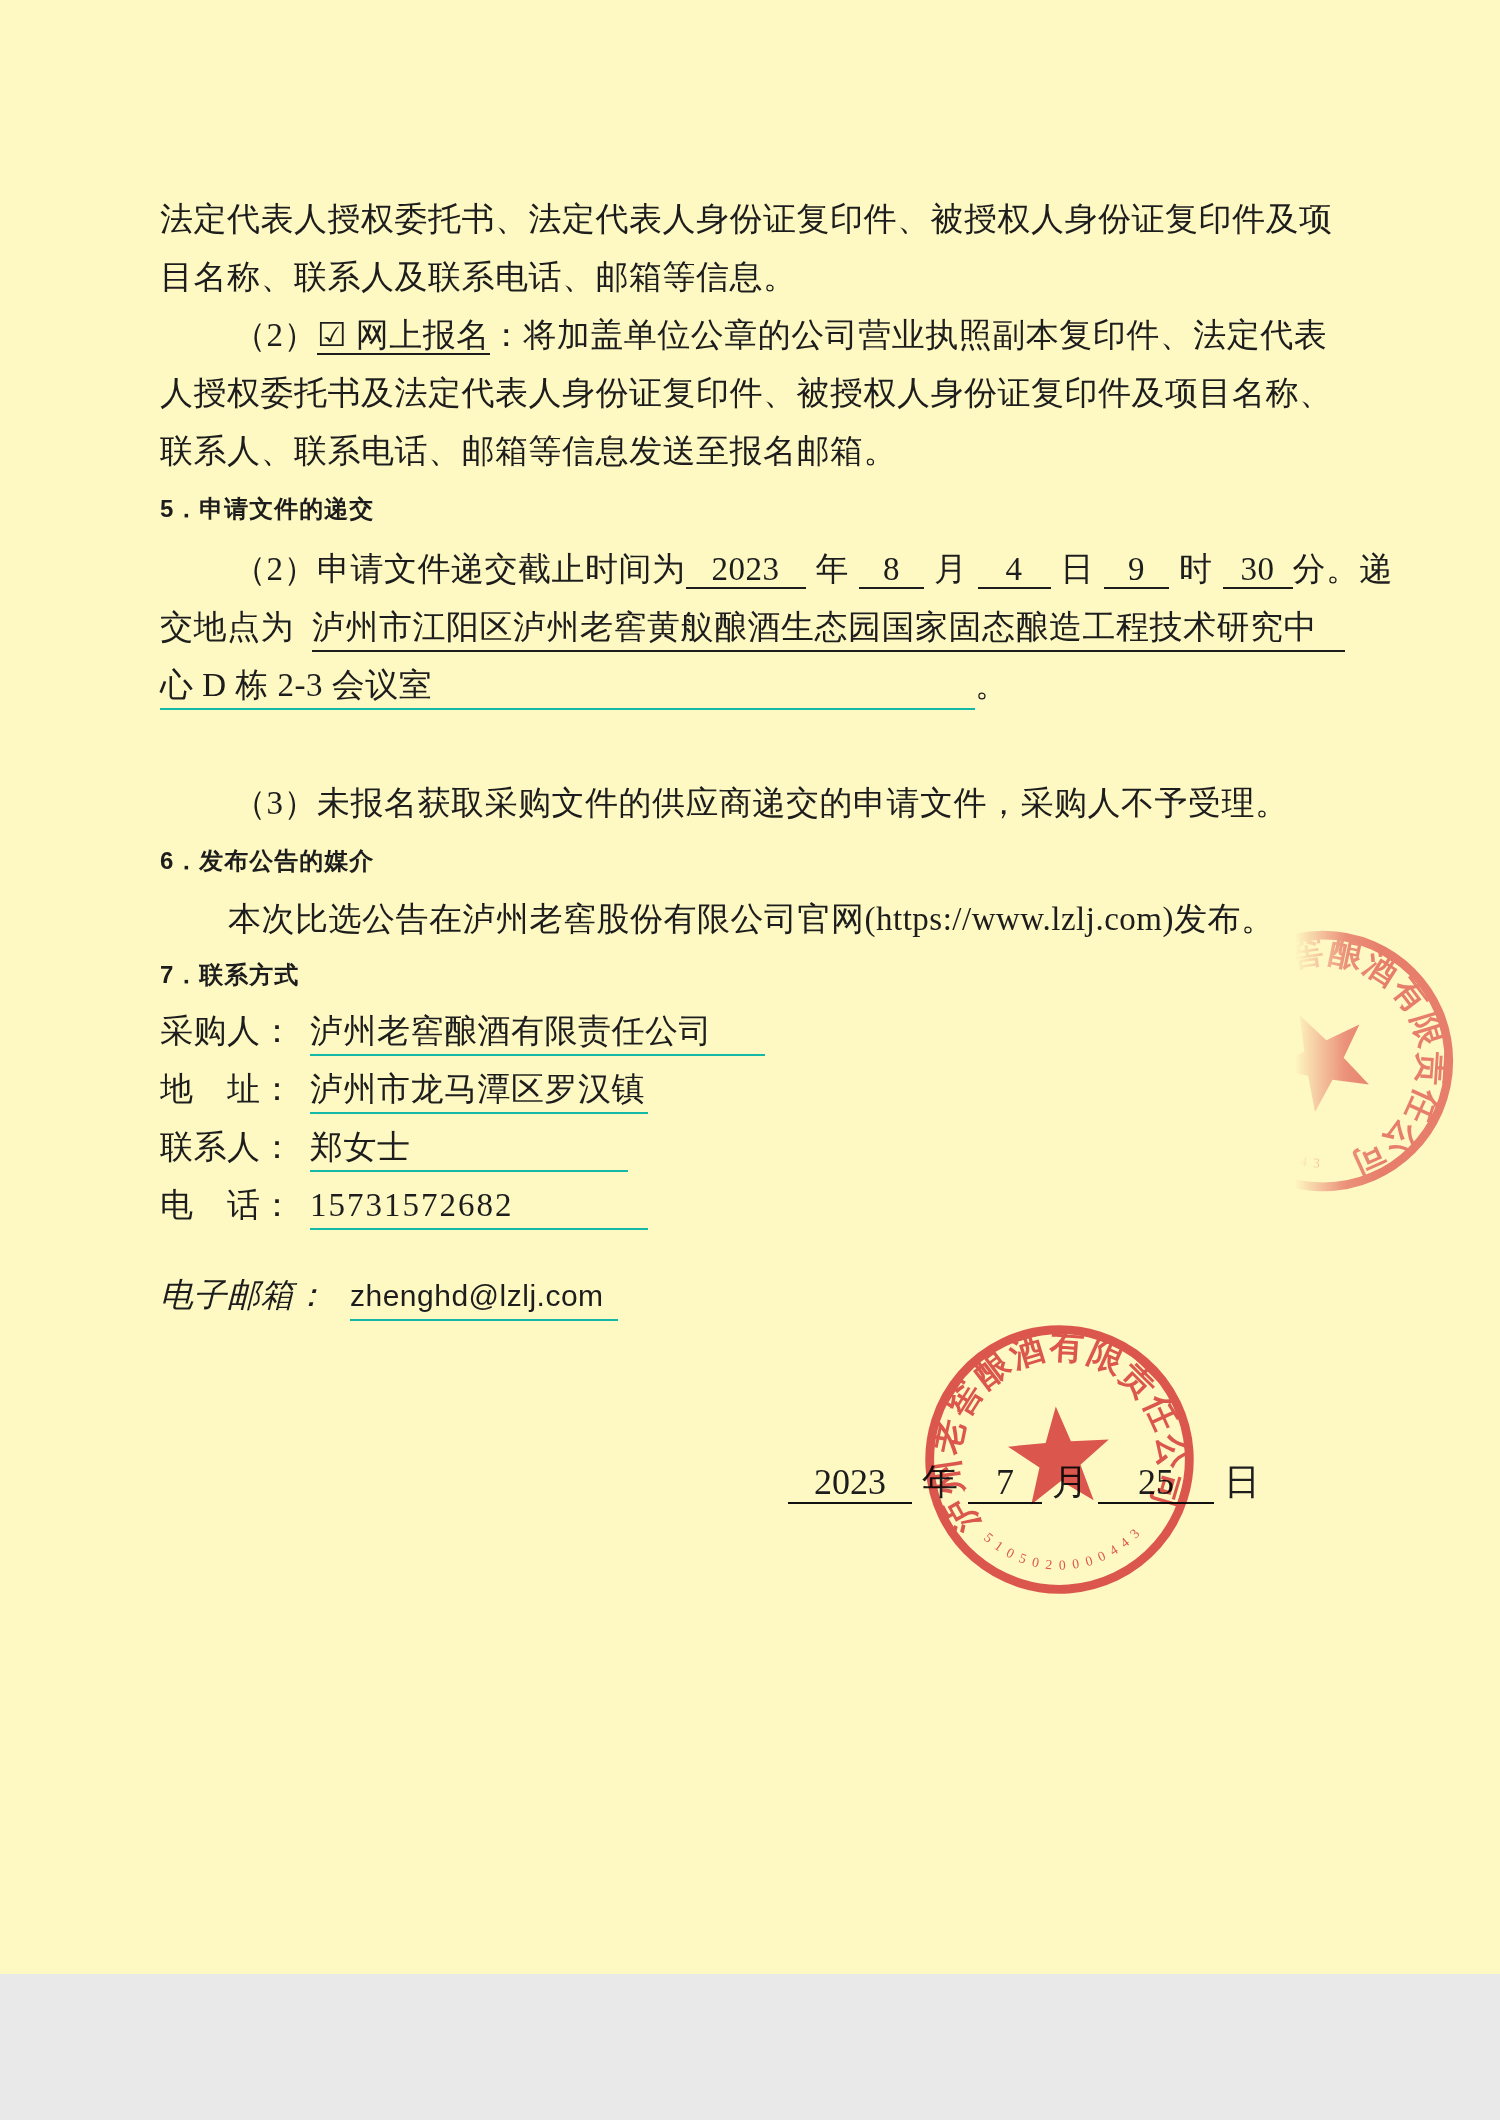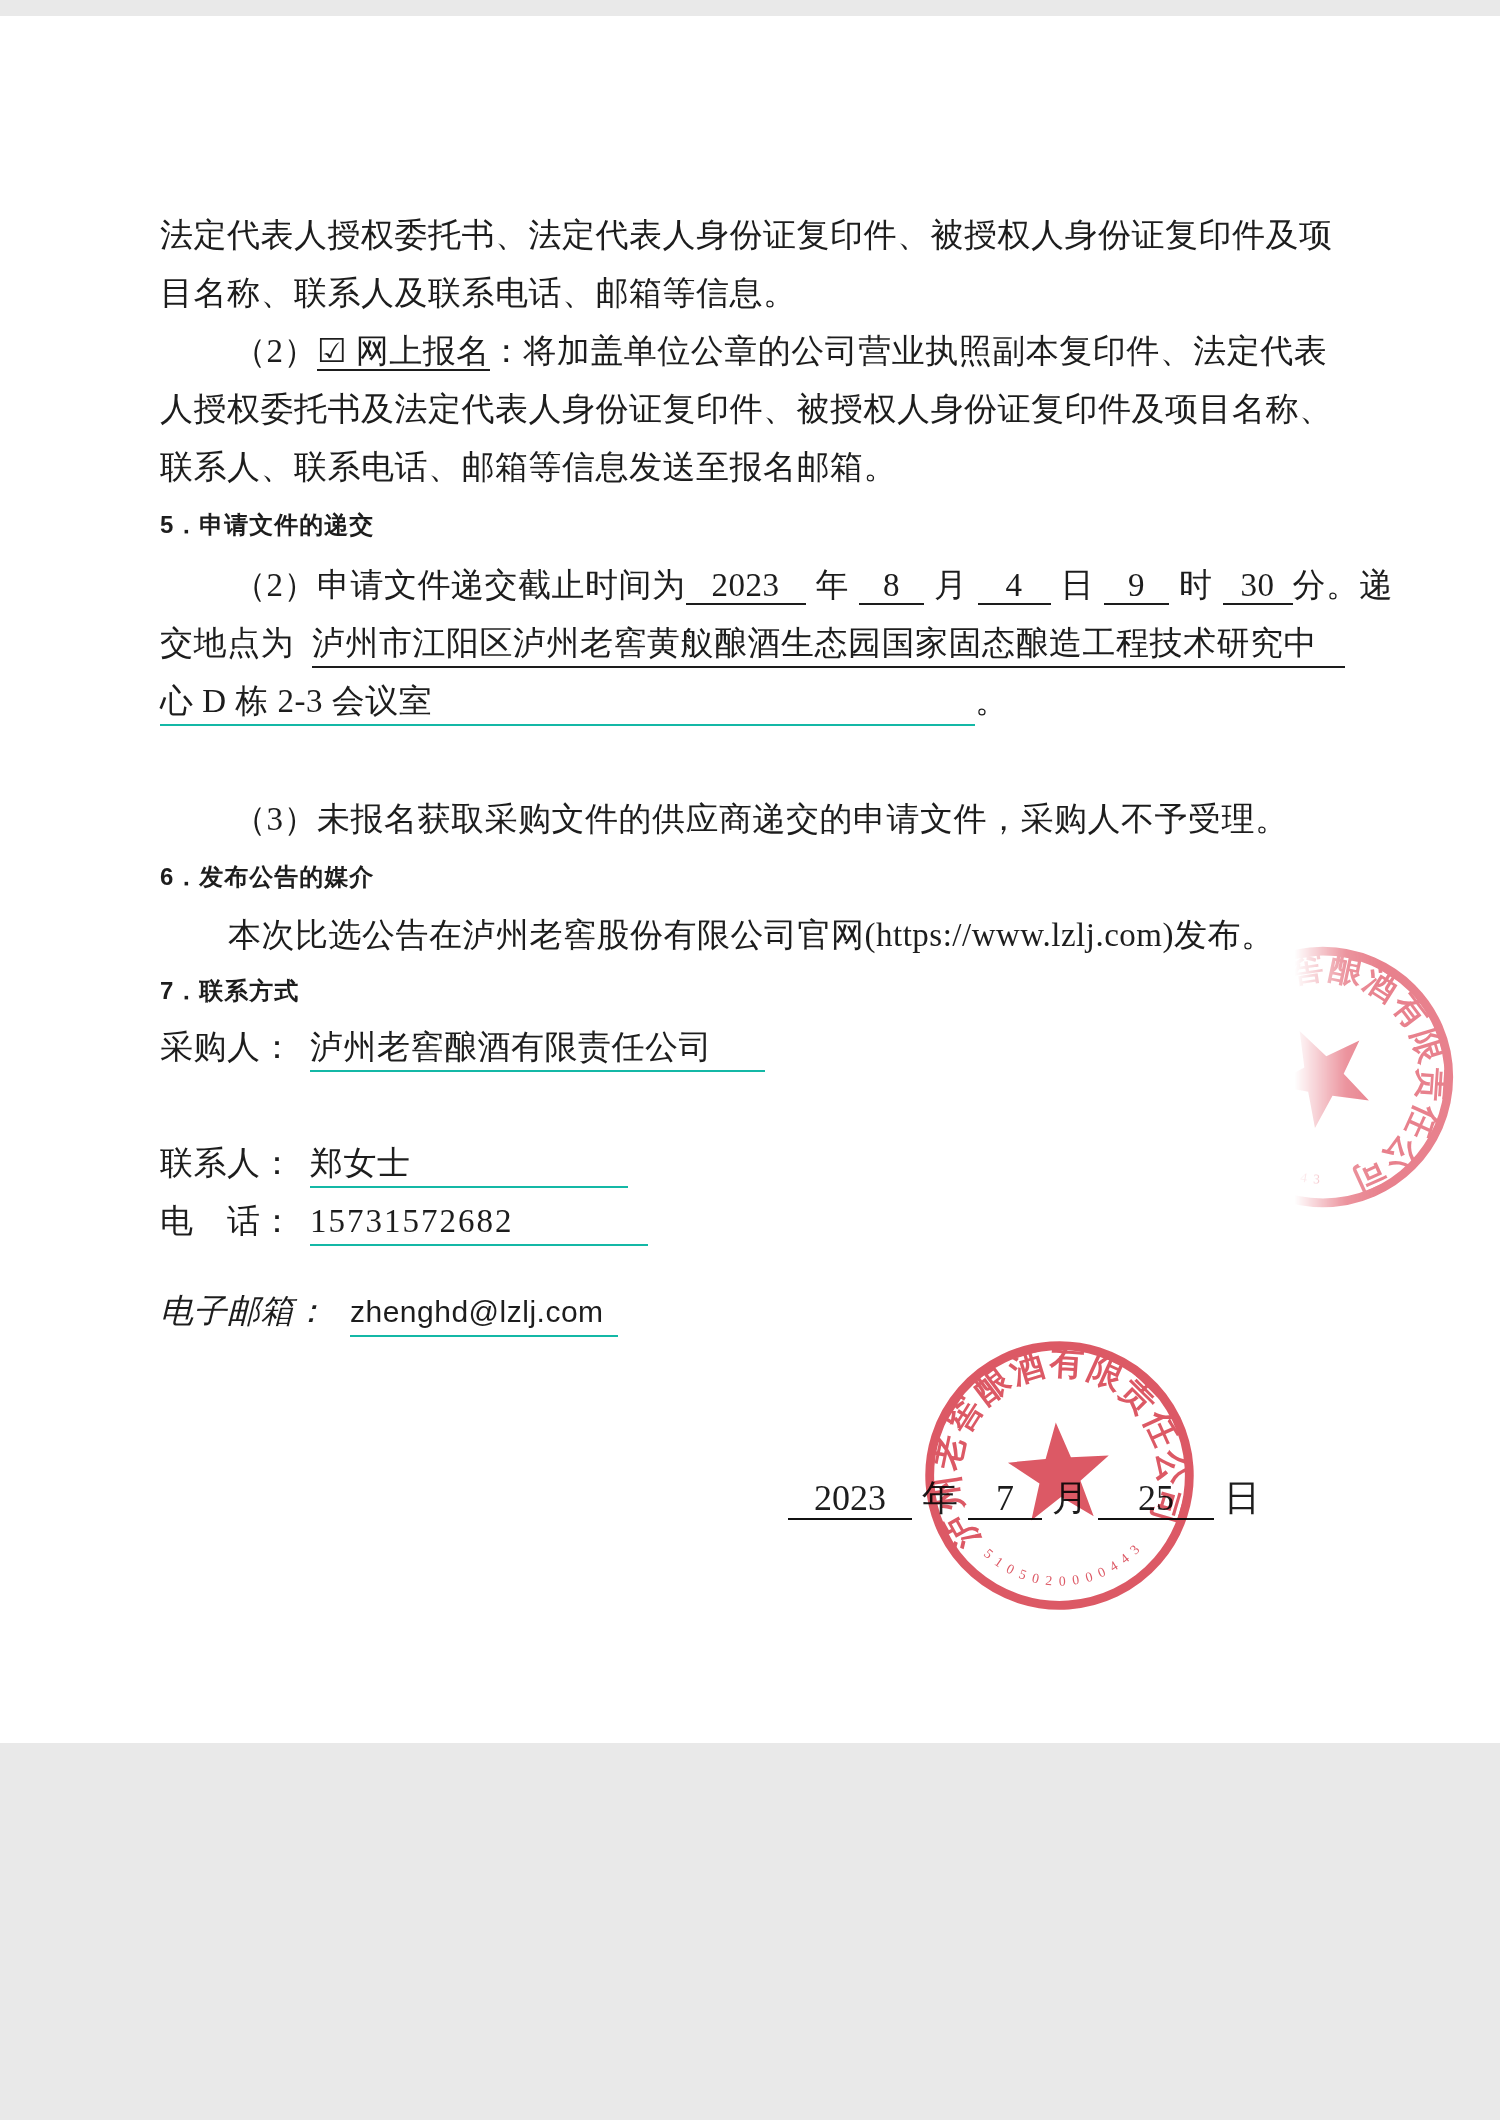--- a/index.html
+++ b/index.html
@@ -1,18 +1,18 @@
 <!DOCTYPE html>
 <html><head>
 <meta charset="utf-8">
 <style>
   html,body{margin:0;padding:0;background:#e9e9e9;}
   .page{
-    position:relative;width:1500px;height:1727px;margin:16px auto;
-    background:#ffffff;overflow:hidden;
+    position:relative;width:1500px;height:1974px;margin:0 auto;
+    background:#fef9c3;overflow:hidden;
     font-family:"Liberation Serif","DejaVu Serif",serif;
     color:#1d1d1d;
   }
   .line{
     position:absolute;font-size:33px;line-height:46px;white-space:nowrap;
     letter-spacing:0.5px;
   }
   .heading{
     font-family:"Liberation Sans","DejaVu Sans",sans-serif;
     font-weight:700;font-size:24px;letter-spacing:1px;
@@ -80,20 +80,23 @@
   <div class="line" style="top:780px;left:233px;">（3）未报名获取采购文件的供应商递交的申请文件，采购人不予受理。</div>
 
   <div class="line heading" style="top:838px;left:160px;">6．发布公告的媒介</div>
   <div class="line" style="top:896px;left:228px;">本次比选公告在泸州老窖股份有限公司官网(https://www.lzlj.com)发布。</div>
 
   <div class="line heading" style="top:952px;left:160px;">7．联系方式</div>
 
   <div class="line" style="top:1008px;left:160px;">
     <span class="label label-w">采购人：</span><span class="u-block val-purchaser">泸州老窖酿酒有限责任公司</span>
   </div>
+  <div class="line" style="top:1066px;left:160px;">
+    <span class="label label-w">地　址：</span><span class="u-block val-address">泸州市龙马潭区罗汉镇</span>
+  </div>
   <div class="line" style="top:1124px;left:160px;">
     <span class="label label-w">联系人：</span><span class="u-block val-person">郑女士</span>
   </div>
   <div class="line" style="top:1182px;left:160px;">
     <span class="label label-w">电　话：</span><span class="u-block val-phone">15731572682</span>
   </div>
   <div class="line" style="top:1272px;left:160px;">
     <span class="label label-email">电子邮箱：</span><span class="u-block val-email">zhenghd@lzlj.com</span>
   </div>
 

